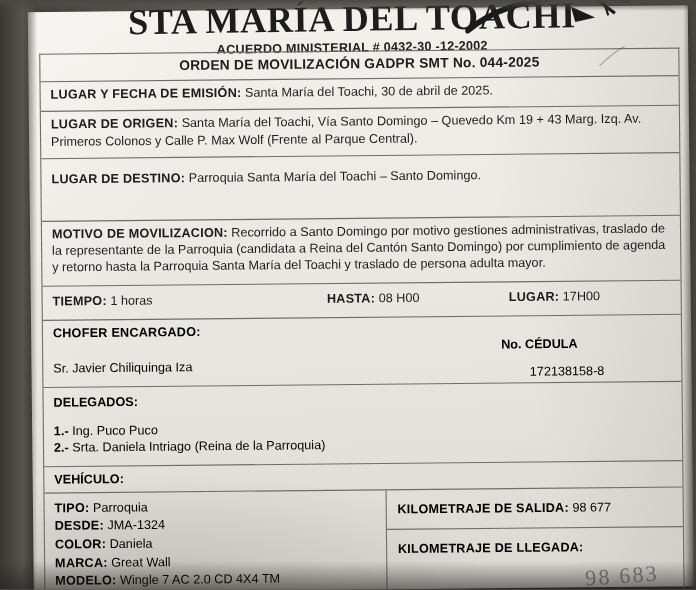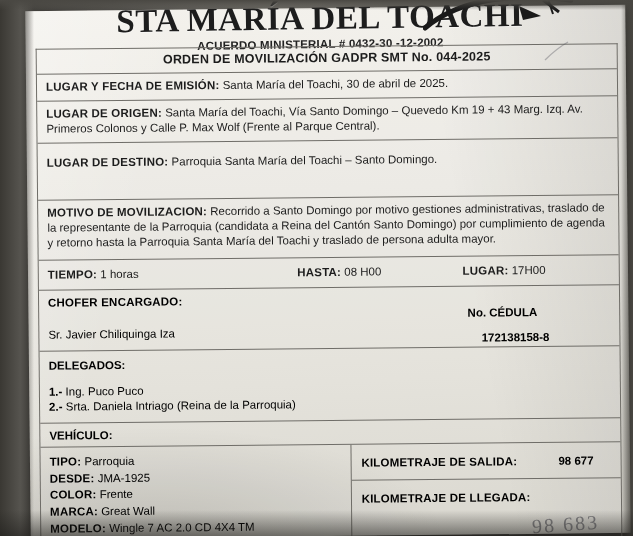--- a/index.html
+++ b/index.html
@@ -127,44 +127,44 @@
     line-height: 1.35;
   }
 
   .time-row .c1 { width: 44%; }
   .time-row .c2 { width: 28%; text-align: left; }
   .time-row .c3 { width: 28%; }
 
   .chofer { border-bottom: 1px solid #6f6d68; position: relative; padding: 6px 9px 10px 9px; font-size: 11.5px; }
   .chofer .cedula-lbl {
     position: absolute;
-    right: 82px;
+    right: 94px;
     top: 20px;
     font-weight: bold;
   }
   .chofer .cedula-val {
     position: absolute;
     right: 70px;
     top: 45px;
-    font-weight: bold;
+    font-weight: normal;
   }
   .chofer .name { margin-top: 20px; }
 
   .delegados { border-bottom: 1px solid #6f6d68; padding: 8px 9px 10px 9px; font-size: 11.5px; }
   .delegados .d-title { font-weight: bold; margin-bottom: 14px; }
   .delegados .d-item { margin-top: 3px; }
   .delegados .d-num { font-weight: bold; }
 
   .veh-head { border-bottom: 1px solid #6f6d68; padding: 6px 9px 5px 9px; font-weight: bold; font-size: 11.5px; }
   .veh-body { display: flex; font-size: 11.5px; }
   .veh-left { width: 52%; padding: 6px 9px 8px 9px; line-height: 1.45; }
   .veh-right { width: 48%; border-left: 1px solid #6f6d68; }
   .km-row { padding: 12px 9px 11px 10px; font-size: 11.5px; }
   .km-row.first { border-bottom: 1px solid #6f6d68; }
-  .km-val { font-weight: bold; margin-left: 38px; }
+  .km-val { font-weight: normal; }
 
   .handwriting {
     position: absolute;
     right: 34px;
     bottom: 0px;
     font-family: "Liberation Serif", serif;
     font-size: 20px;
     color: #3b3b44;
     transform: rotate(-4deg);
     opacity: 0.55;
@@ -297,25 +297,25 @@
     <div class="veh-head">VEHÍCULO:</div>
 
     <div class="veh-body">
       <div class="veh-left">
         <div>
           <span class="lbl">TIPO:</span>
           <span>Parroquia</span>
         </div>
         <div>
           <span class="lbl">DESDE:</span>
-          <span>JMA-1925</span>
+          <span>JMA-1324</span>
         </div>
         <div>
           <span class="lbl">COLOR:</span>
-          <span>Frente</span>
+          <span>Daniela</span>
         </div>
         <div>
           <span class="lbl">MARCA:</span>
           <span>Great Wall</span>
         </div>
         <div>
           <span class="lbl">MODELO:</span>
           <span>Wingle 7 AC 2.0 CD 4X4 TM</span>
         </div>
       </div>

